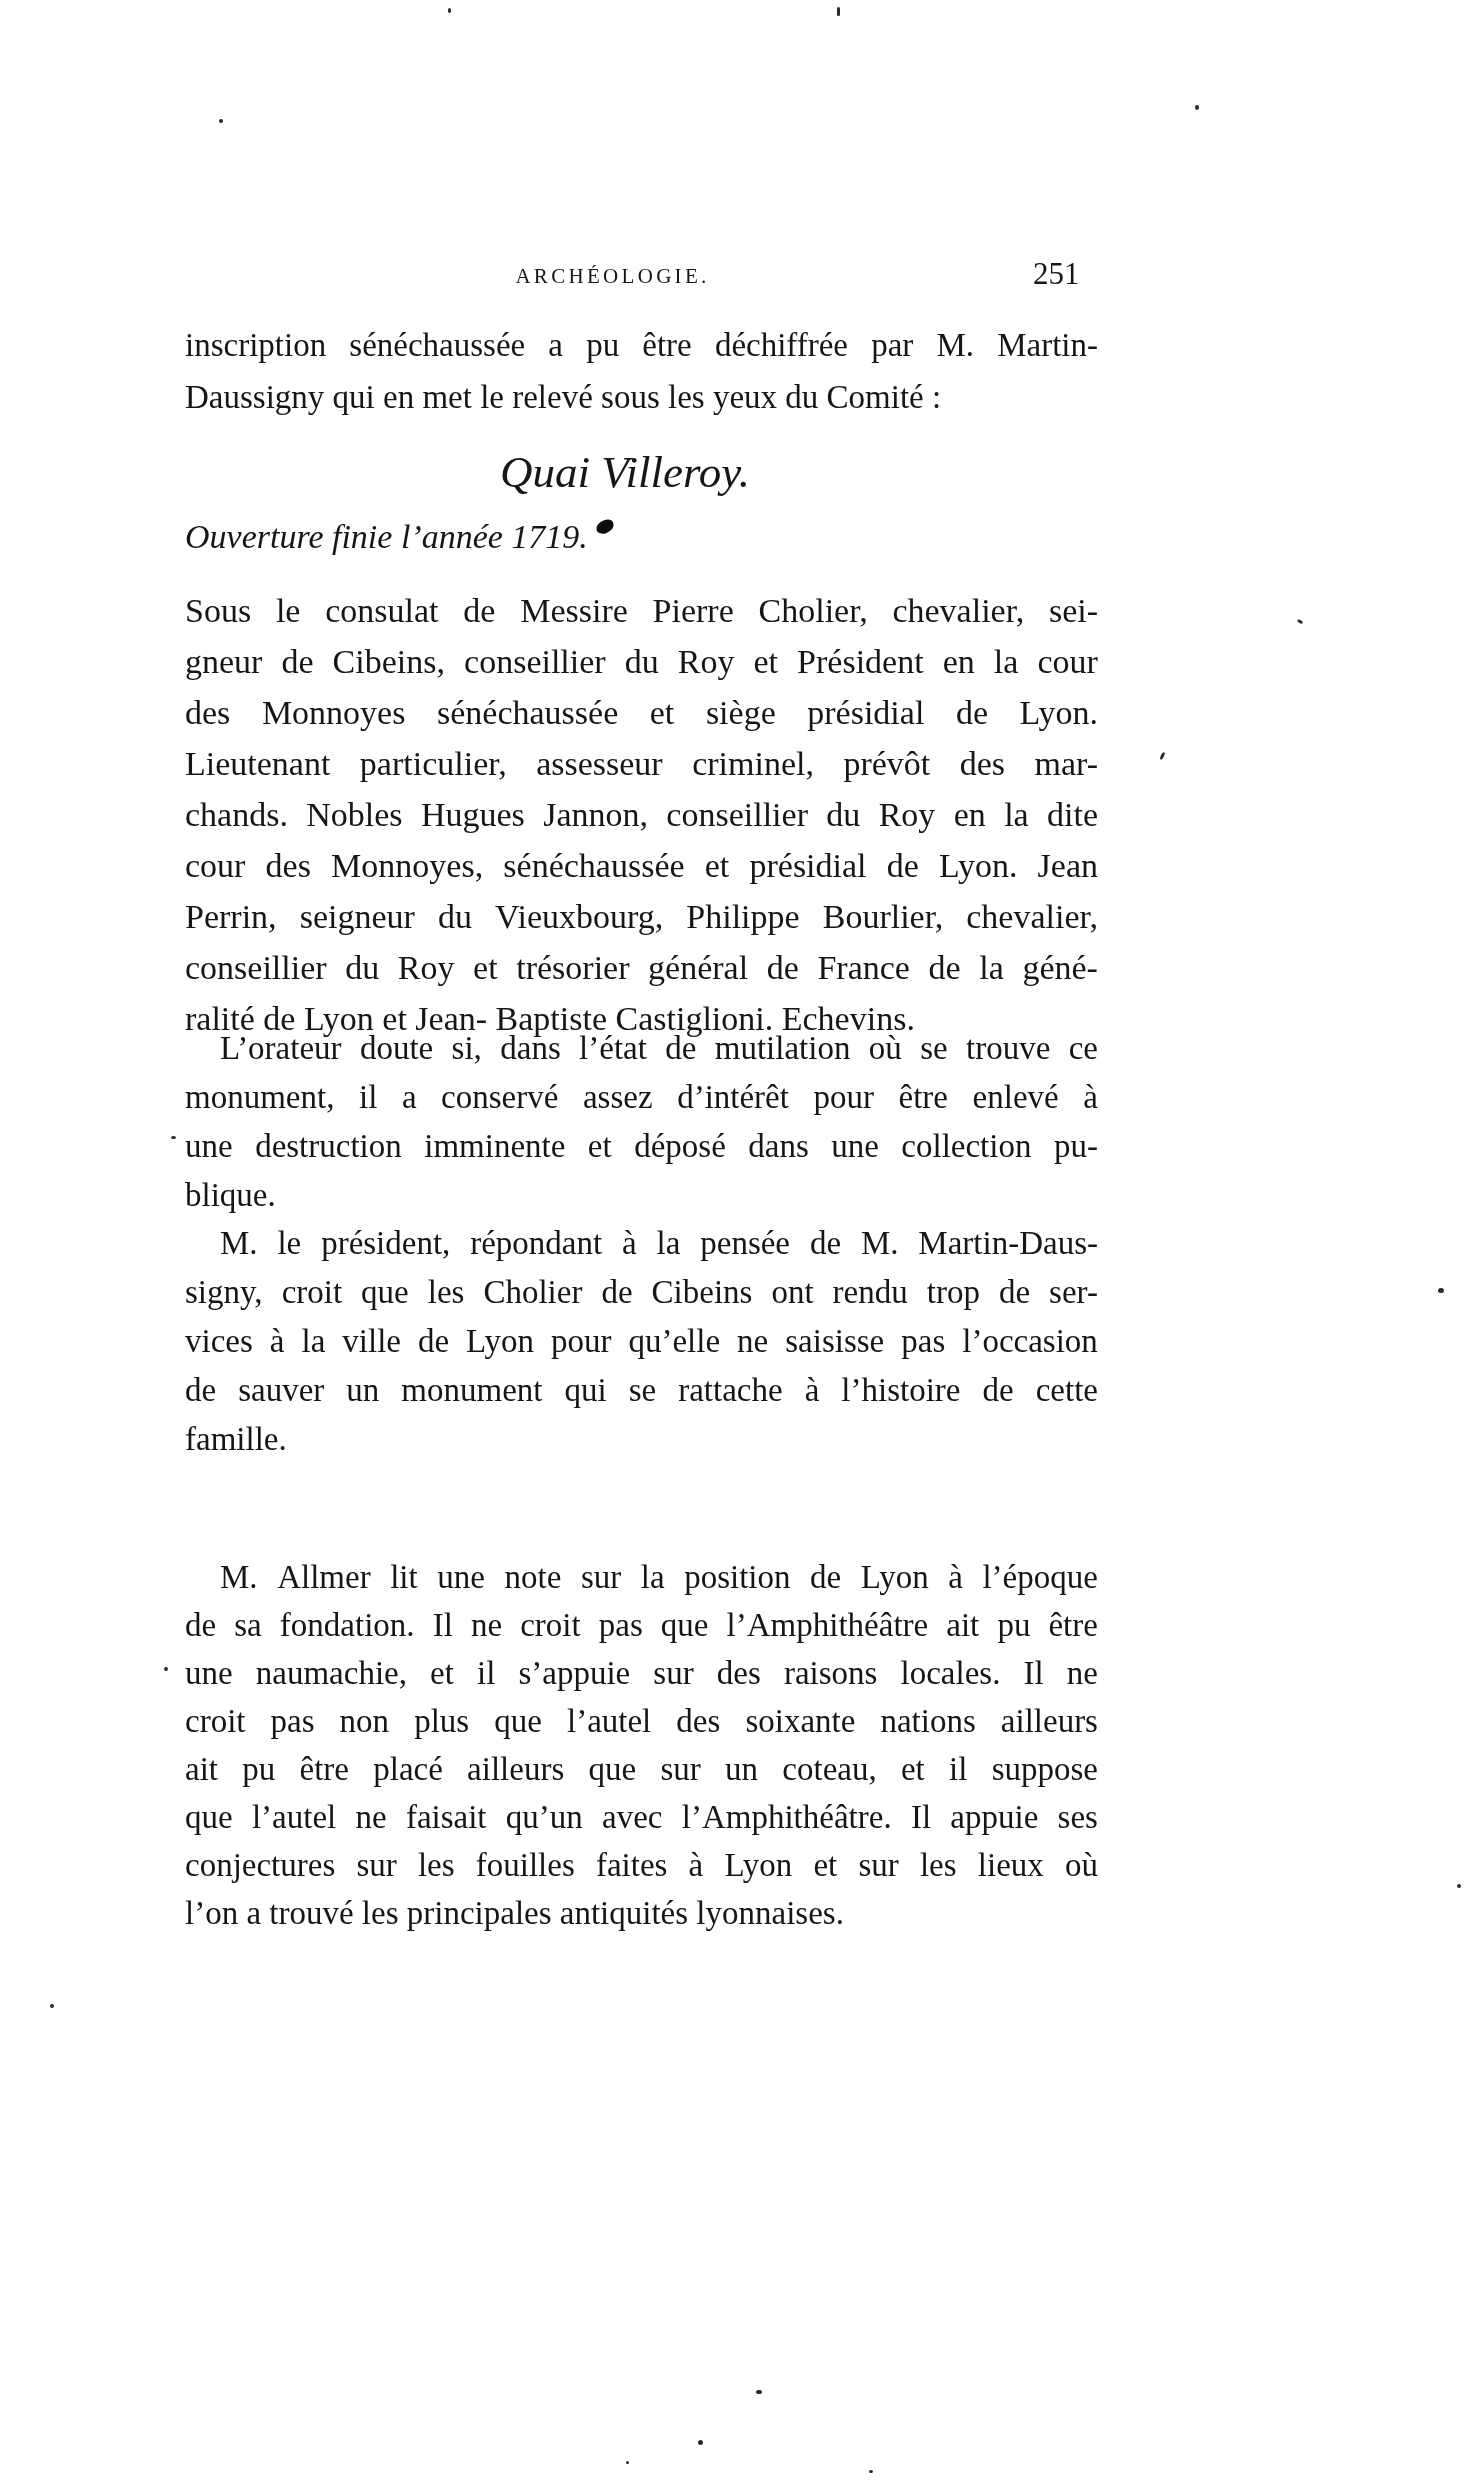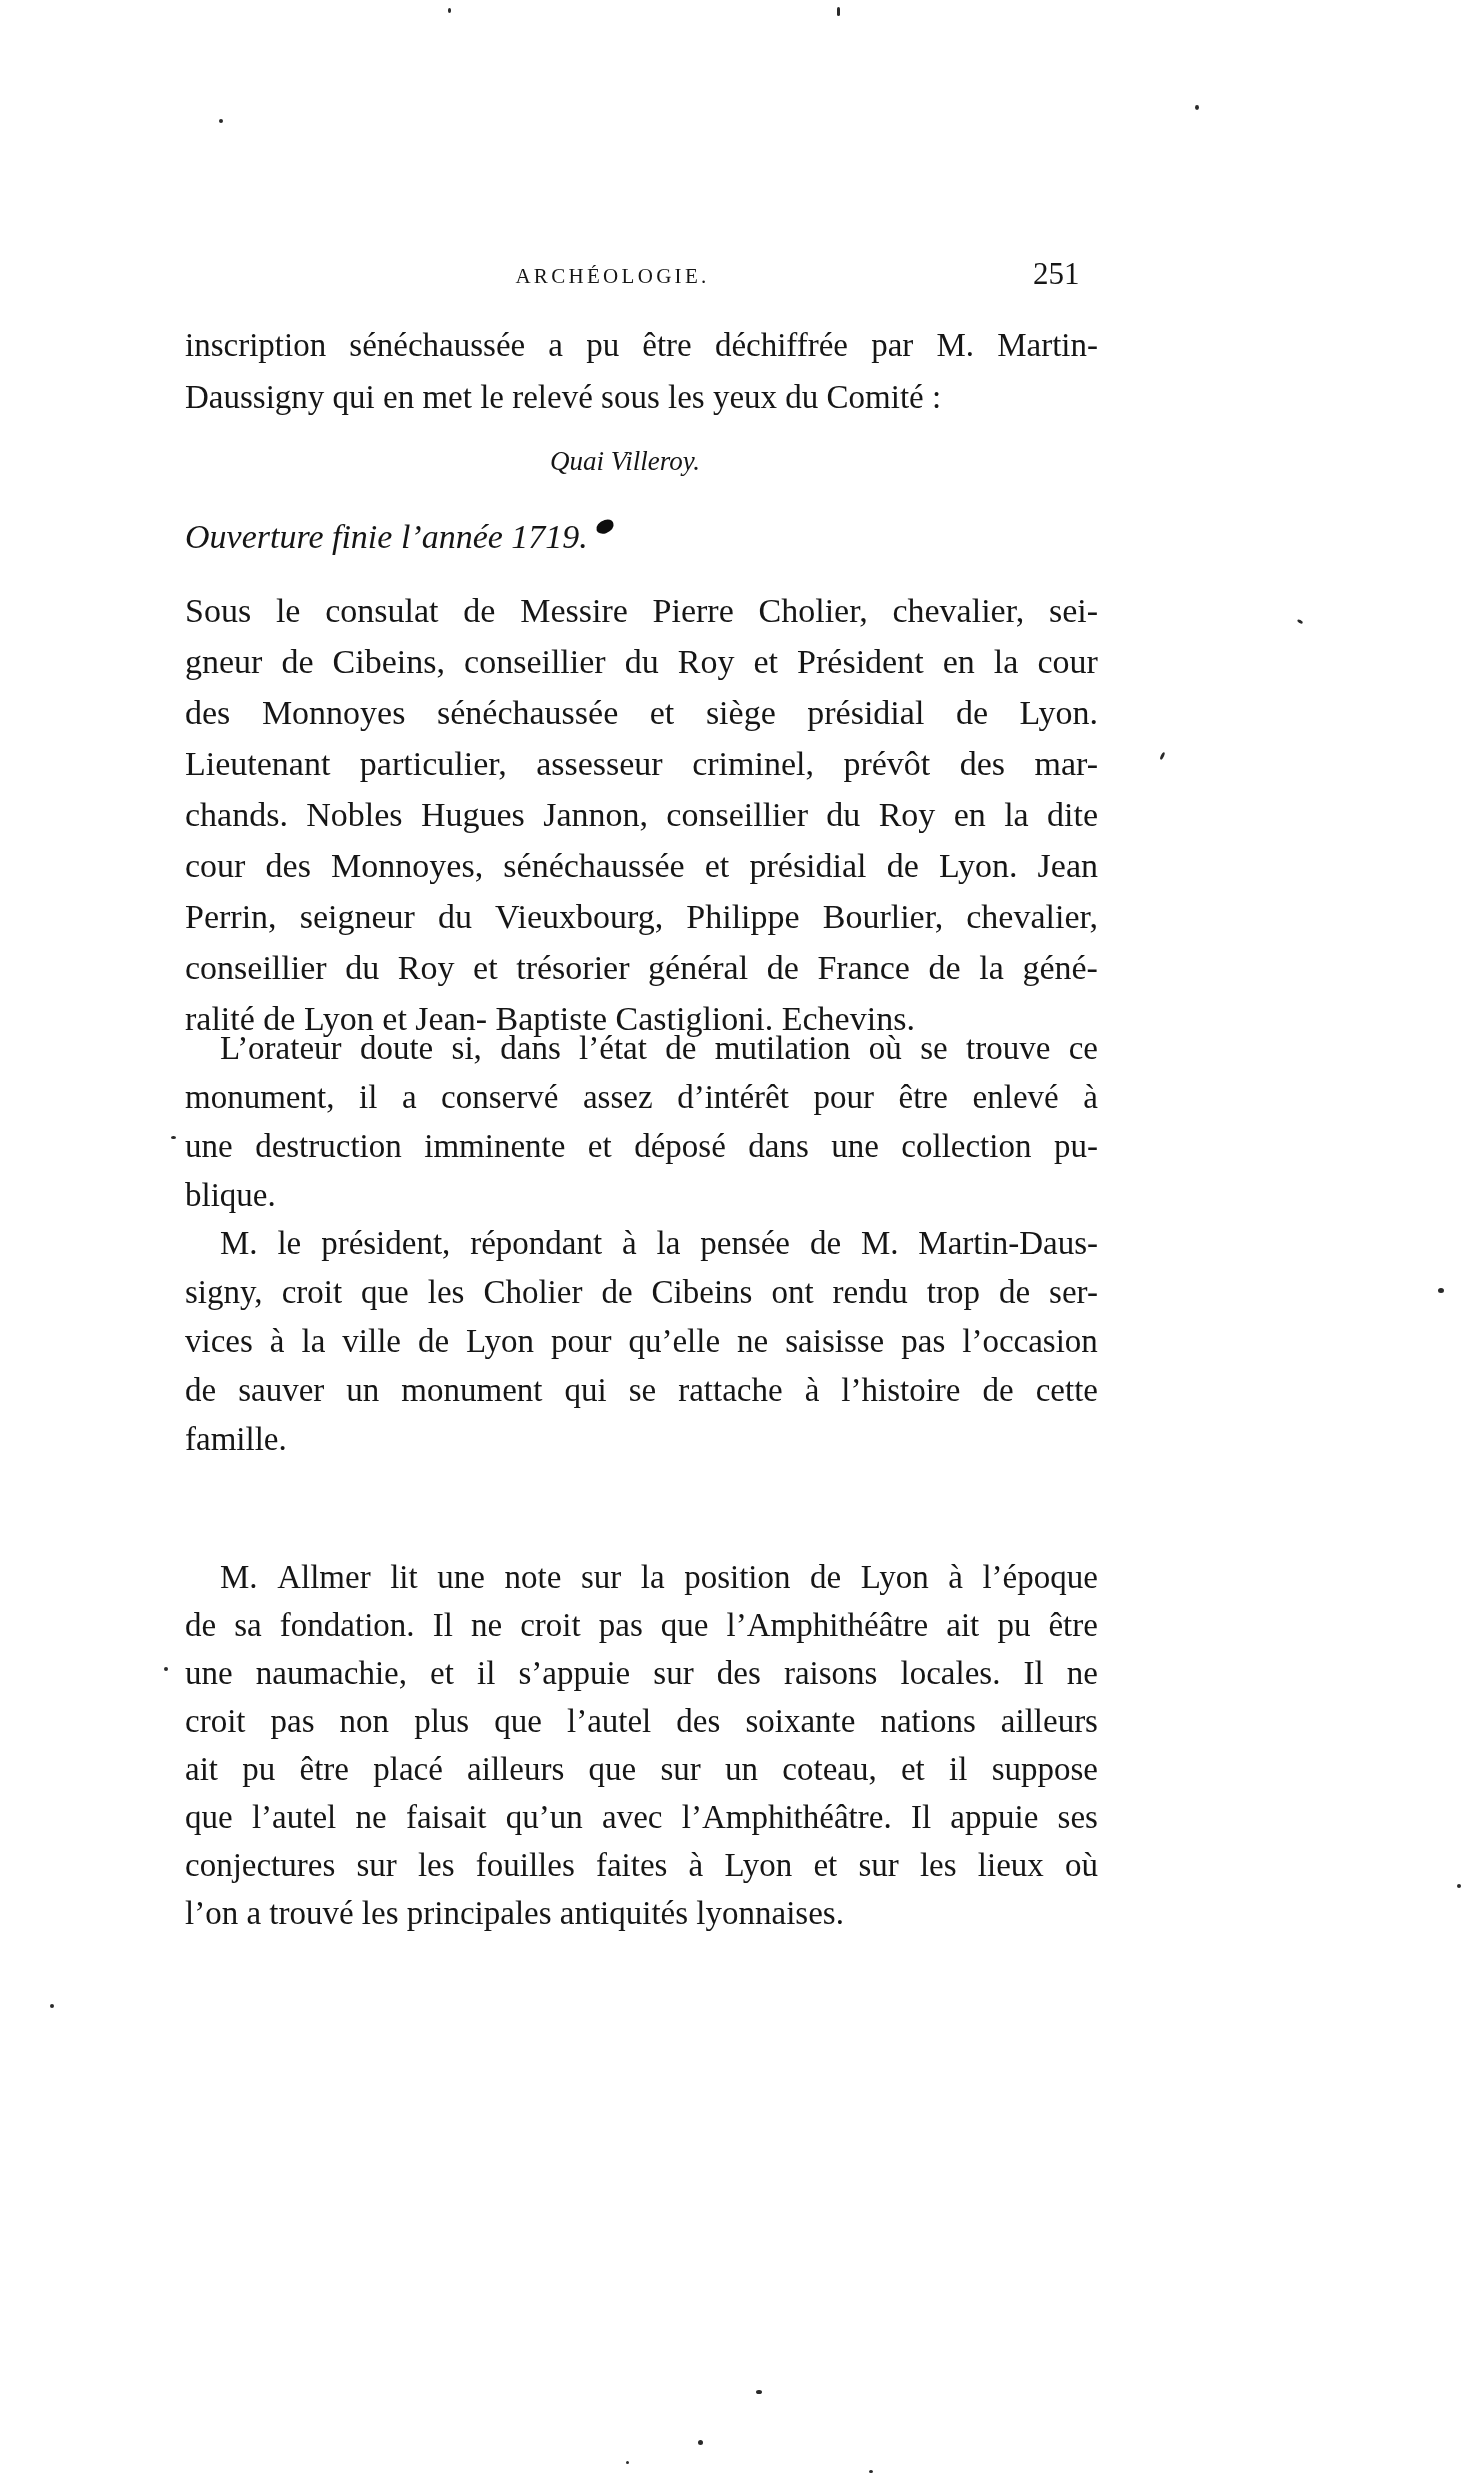--- a/index.html
+++ b/index.html
@@ -21,21 +21,21 @@
   
   .block{position:absolute;left:185px;width:913px;}
   .line{white-space:nowrap;gap:16px;}
   .j{display:flex;justify-content:space-between;}
   .indent{padding-left:35px;}
   .intro{top:319px;font-size:33px;}
   .intro .line{height:52px;line-height:52px;}
   .quai-heading{
     position:absolute;left:185px;width:913px;top:446px;margin:0;
     text-align:center;padding-right:33px;box-sizing:border-box;
-    font-size:27px;font-style:italic;font-weight:normal;
+    font-size:45px;font-style:italic;font-weight:normal;
   }
   .sub-heading{
     position:absolute;left:185px;width:913px;top:518px;
     text-align:left;padding-right:38px;box-sizing:border-box;
     font-size:34px;font-style:italic;
   }
   .blot{
     display:inline-block;width:18.4px;height:12.5px;background:#0d0d0d;
     border-radius:60% 40% 55% 45%;transform:rotate(-18deg) translateY(-16.7px);
     margin-left:13.4px;

